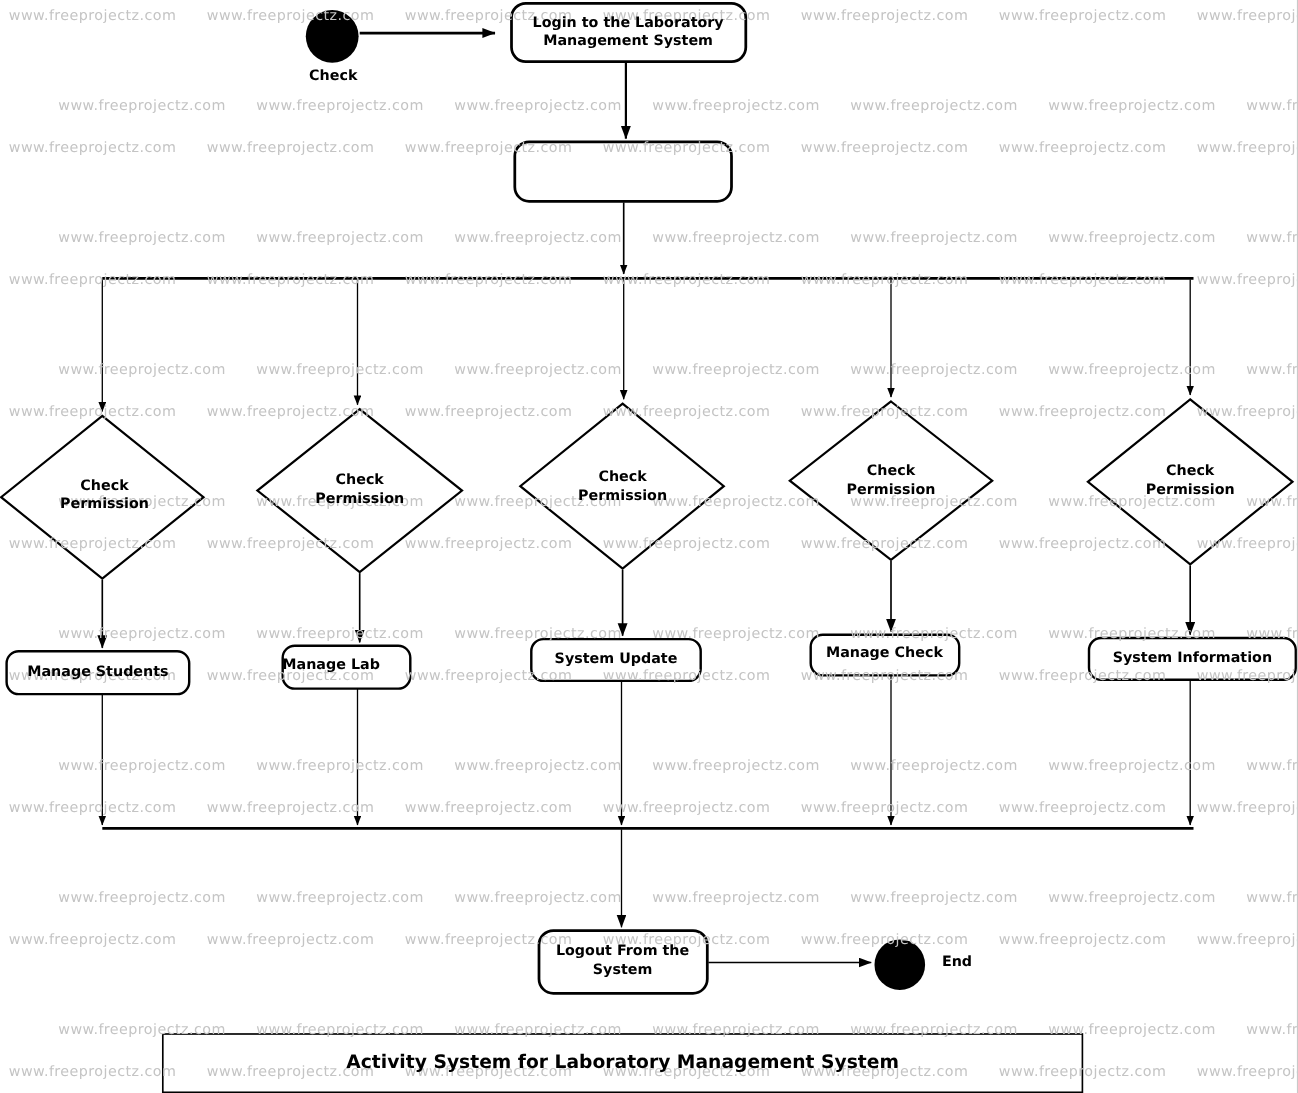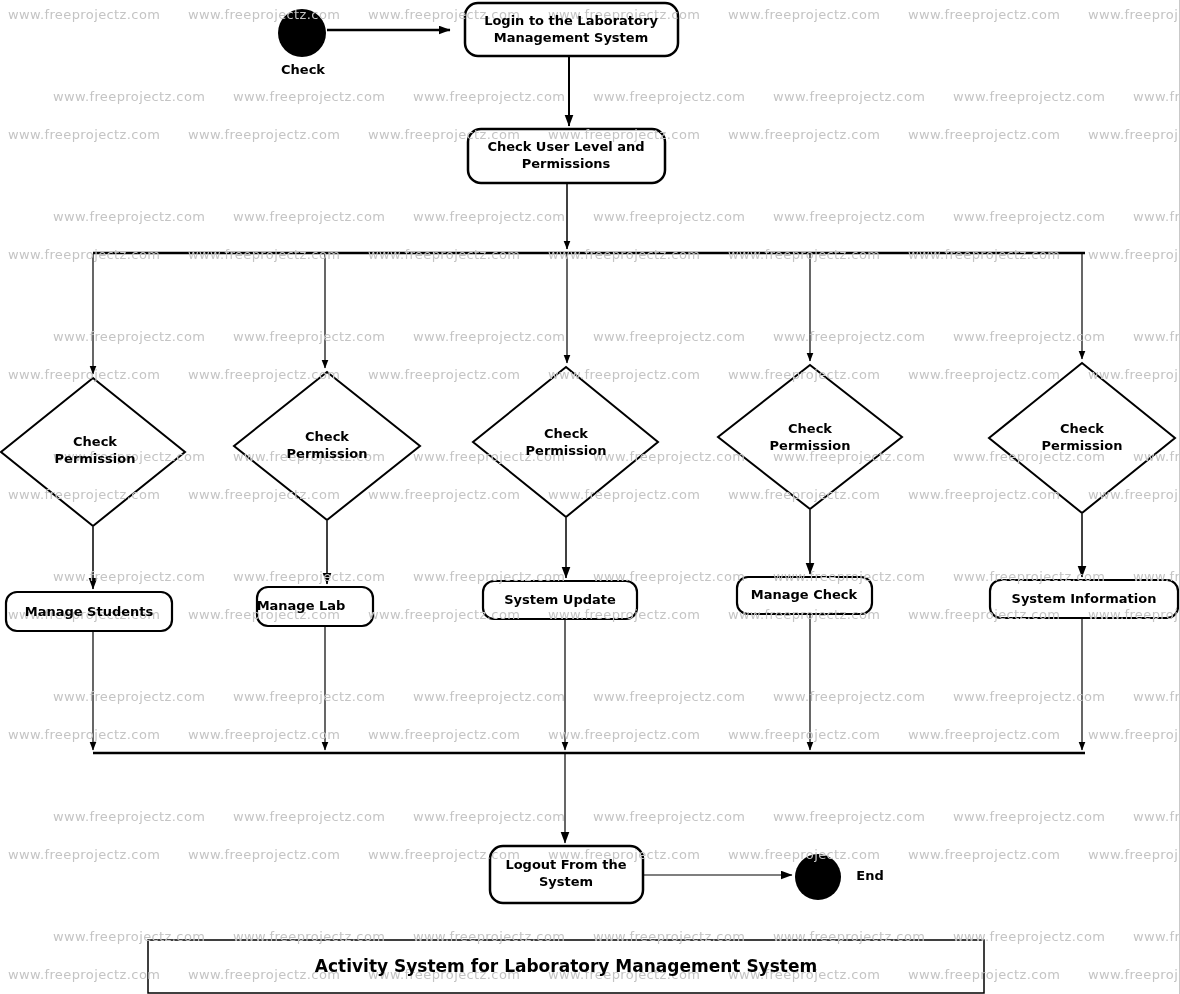--- a/index.html
+++ b/index.html
@@ -243,21 +243,20 @@
       <span class="wm" style="left: 773px; top: 929px; color: rgb(196, 196, 196);">www.freeprojectz.com</span>
       <span class="wm" style="left: 953px; top: 929px; color: rgb(196, 196, 196);">www.freeprojectz.com</span>
       <span class="wm" style="left: 1133px; top: 929px; color: rgb(196, 196, 196);">www.freeprojectz.com</span>
     </div>
 
   <div class="labels">
     <div class="node-label" style="left:303px; top:70px;">Check</div>
 
     <div class="node-label" style="left:571px; top:30px; width:185px;">Login to the Laboratory Management System</div>
 
-    <div class="node-label" style="left:566px; top:156px; width:180px;">Check User Level and Permissions</div>
 
     <div class="node-label" style="left:95px;  top:451px; width:84px;">Check Permission</div>
     <div class="node-label" style="left:327px; top:446px; width:84px;">Check Permission</div>
     <div class="node-label" style="left:566px; top:443px; width:84px;">Check Permission</div>
     <div class="node-label" style="left:810px; top:438px; width:84px;">Check Permission</div>
     <div class="node-label" style="left:1082px; top:438px; width:84px;">Check Permission</div>
 
     <div class="node-label" style="left:89px;  top:612px; white-space:nowrap;">Manage Students</div>
     <div class="node-label" style="left:301px; top:606px; white-space:nowrap;">Manage Lab</div>
     <div class="node-label" style="left:560px; top:600px; white-space:nowrap;">System Update</div>

